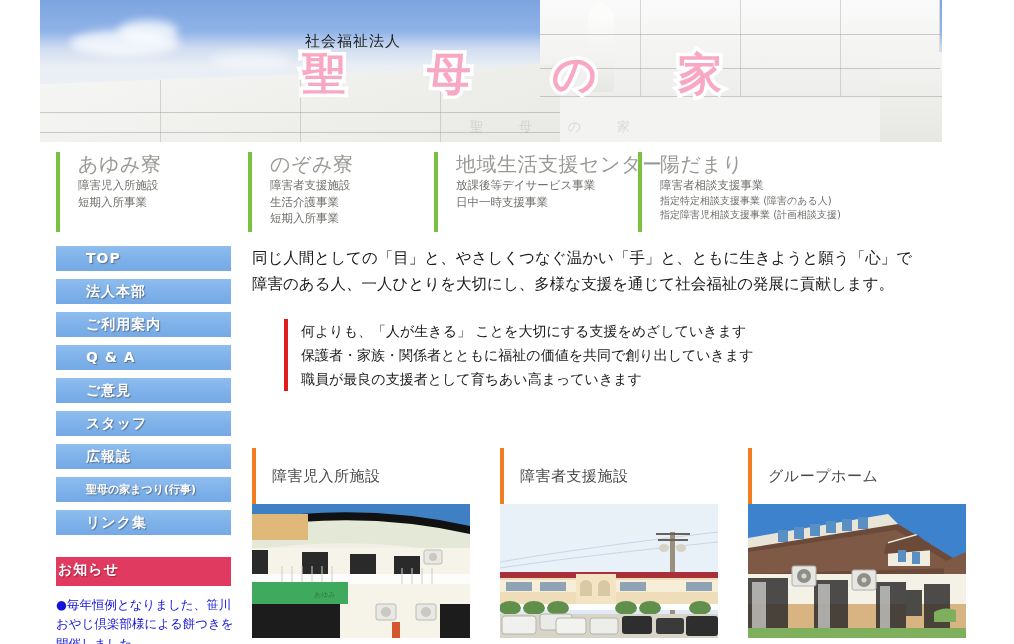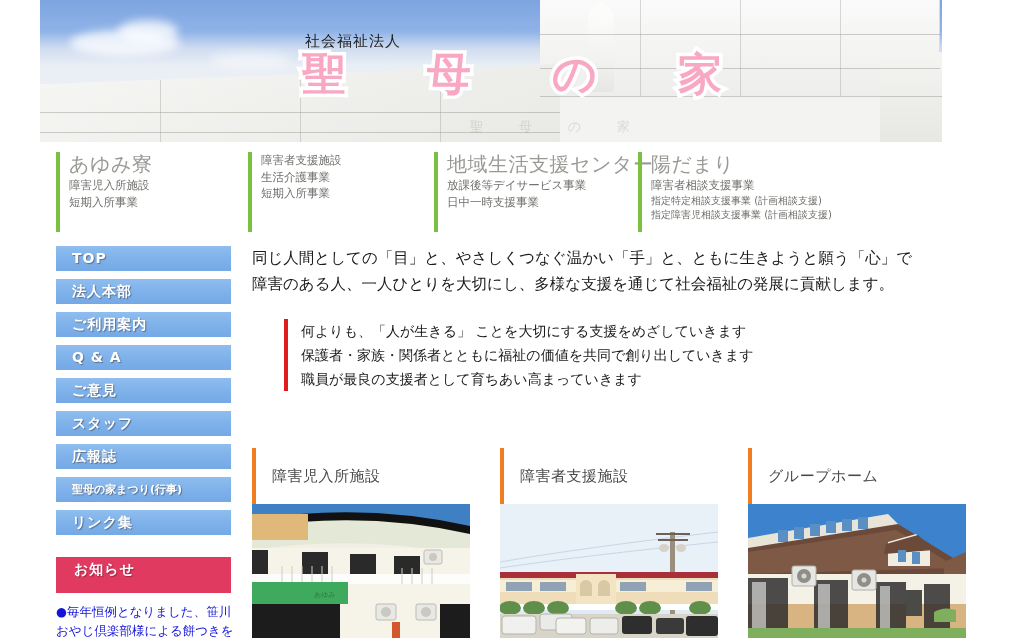--- a/index.html
+++ b/index.html
@@ -125,21 +125,21 @@
 
   
   .facilities {
     position: absolute;
     left: 56px; top: 152px;
     width: 910px;
     height: 80px;
     display: flex;
   }
   .fac {
-    padding-left: 9px;
+    padding-left: 18px;
     border-left: 4px solid #7ac143;
     margin-right: 14px;
   }
   .fac-name {
     font-size: 20px;
     color: #9a9a95;
     letter-spacing: .5px;
     font-family: "DejaVu Sans", sans-serif;
     white-space: nowrap;
     line-height: 1.25;
@@ -168,42 +168,42 @@
   .nav-btn {
     display: block;
     width: 175px;
     height: 25px;
     line-height: 25px;
     margin-bottom: 8px;
     background: linear-gradient(to bottom,#8fbdee 0%, #7fb2ea 50%, #74a9e6 100%);
     color: #ffffff;
     font-size: 14px;
     font-weight: bold;
-    padding-left: 16px;
+    padding-left: 30px;
     letter-spacing: 1px;
     text-shadow: 1px 1px 1px rgba(80,90,110,.75);
     font-family: "DejaVu Sans", sans-serif;
     cursor: pointer;
     border: none;
     text-align: left;
     white-space: nowrap;
     overflow: hidden;
   }
   .nav-btn.small { font-size: 11px; letter-spacing: 0; margin-top: 6px; }
 
   .news-head {
     width: 175px;
-    height: 36px;
+    height: 29px;
     line-height: 25px;
     margin-top: 22px;
     background: #e03a60;
     color: #ffffff;
     font-size: 14px;
     font-weight: bold;
-    padding-left: 18px;
+    padding-left: 2px;
     letter-spacing: 1px;
     text-shadow: 1px 1px 1px rgba(120,20,40,.6);
     font-family: "DejaVu Sans", sans-serif;
   }
   .news-body {
     margin-top: 9px;
     width: 178px;
     font-size: 12.5px;
     line-height: 1.55;
     color: #1414d8;
@@ -313,36 +313,37 @@
 
 <div class="facilities">
 
   <div class="fac f0">
     <div class="fac-name">あゆみ寮</div>
     <div class="fac-svc">障害児入所施設</div>
     <div class="fac-svc">短期入所事業</div>
   </div>
 
   <div class="fac f1">
+    <div class="fac-name">のぞみ寮</div>
     <div class="fac-svc">障害者支援施設</div>
     <div class="fac-svc">生活介護事業</div>
     <div class="fac-svc">短期入所事業</div>
   </div>
 
   <div class="fac f2">
     <div class="fac-name">地域生活支援センター</div>
     <div class="fac-svc">放課後等デイサービス事業</div>
     <div class="fac-svc">日中一時支援事業</div>
   </div>
 
 
   <div class="fac f4">
     <div class="fac-name">陽だまり</div>
     <div class="fac-svc">障害者相談支援事業</div>
-    <div class="fac-svc small">指定特定相談支援事業 (計画相談支援)</div>
+    <div class="fac-svc small">指定特定相談支援事業 (障害のある人)</div>
     <div class="fac-svc small">指定障害児相談支援事業 (計画相談支援)</div>
   </div>
 
 </div>
 
 <div class="sidebar">
   <button class="nav-btn">TOP</button>
   <button class="nav-btn">法人本部</button>
   <button class="nav-btn">ご利用案内</button>
   <button class="nav-btn">Q &amp; A</button>

